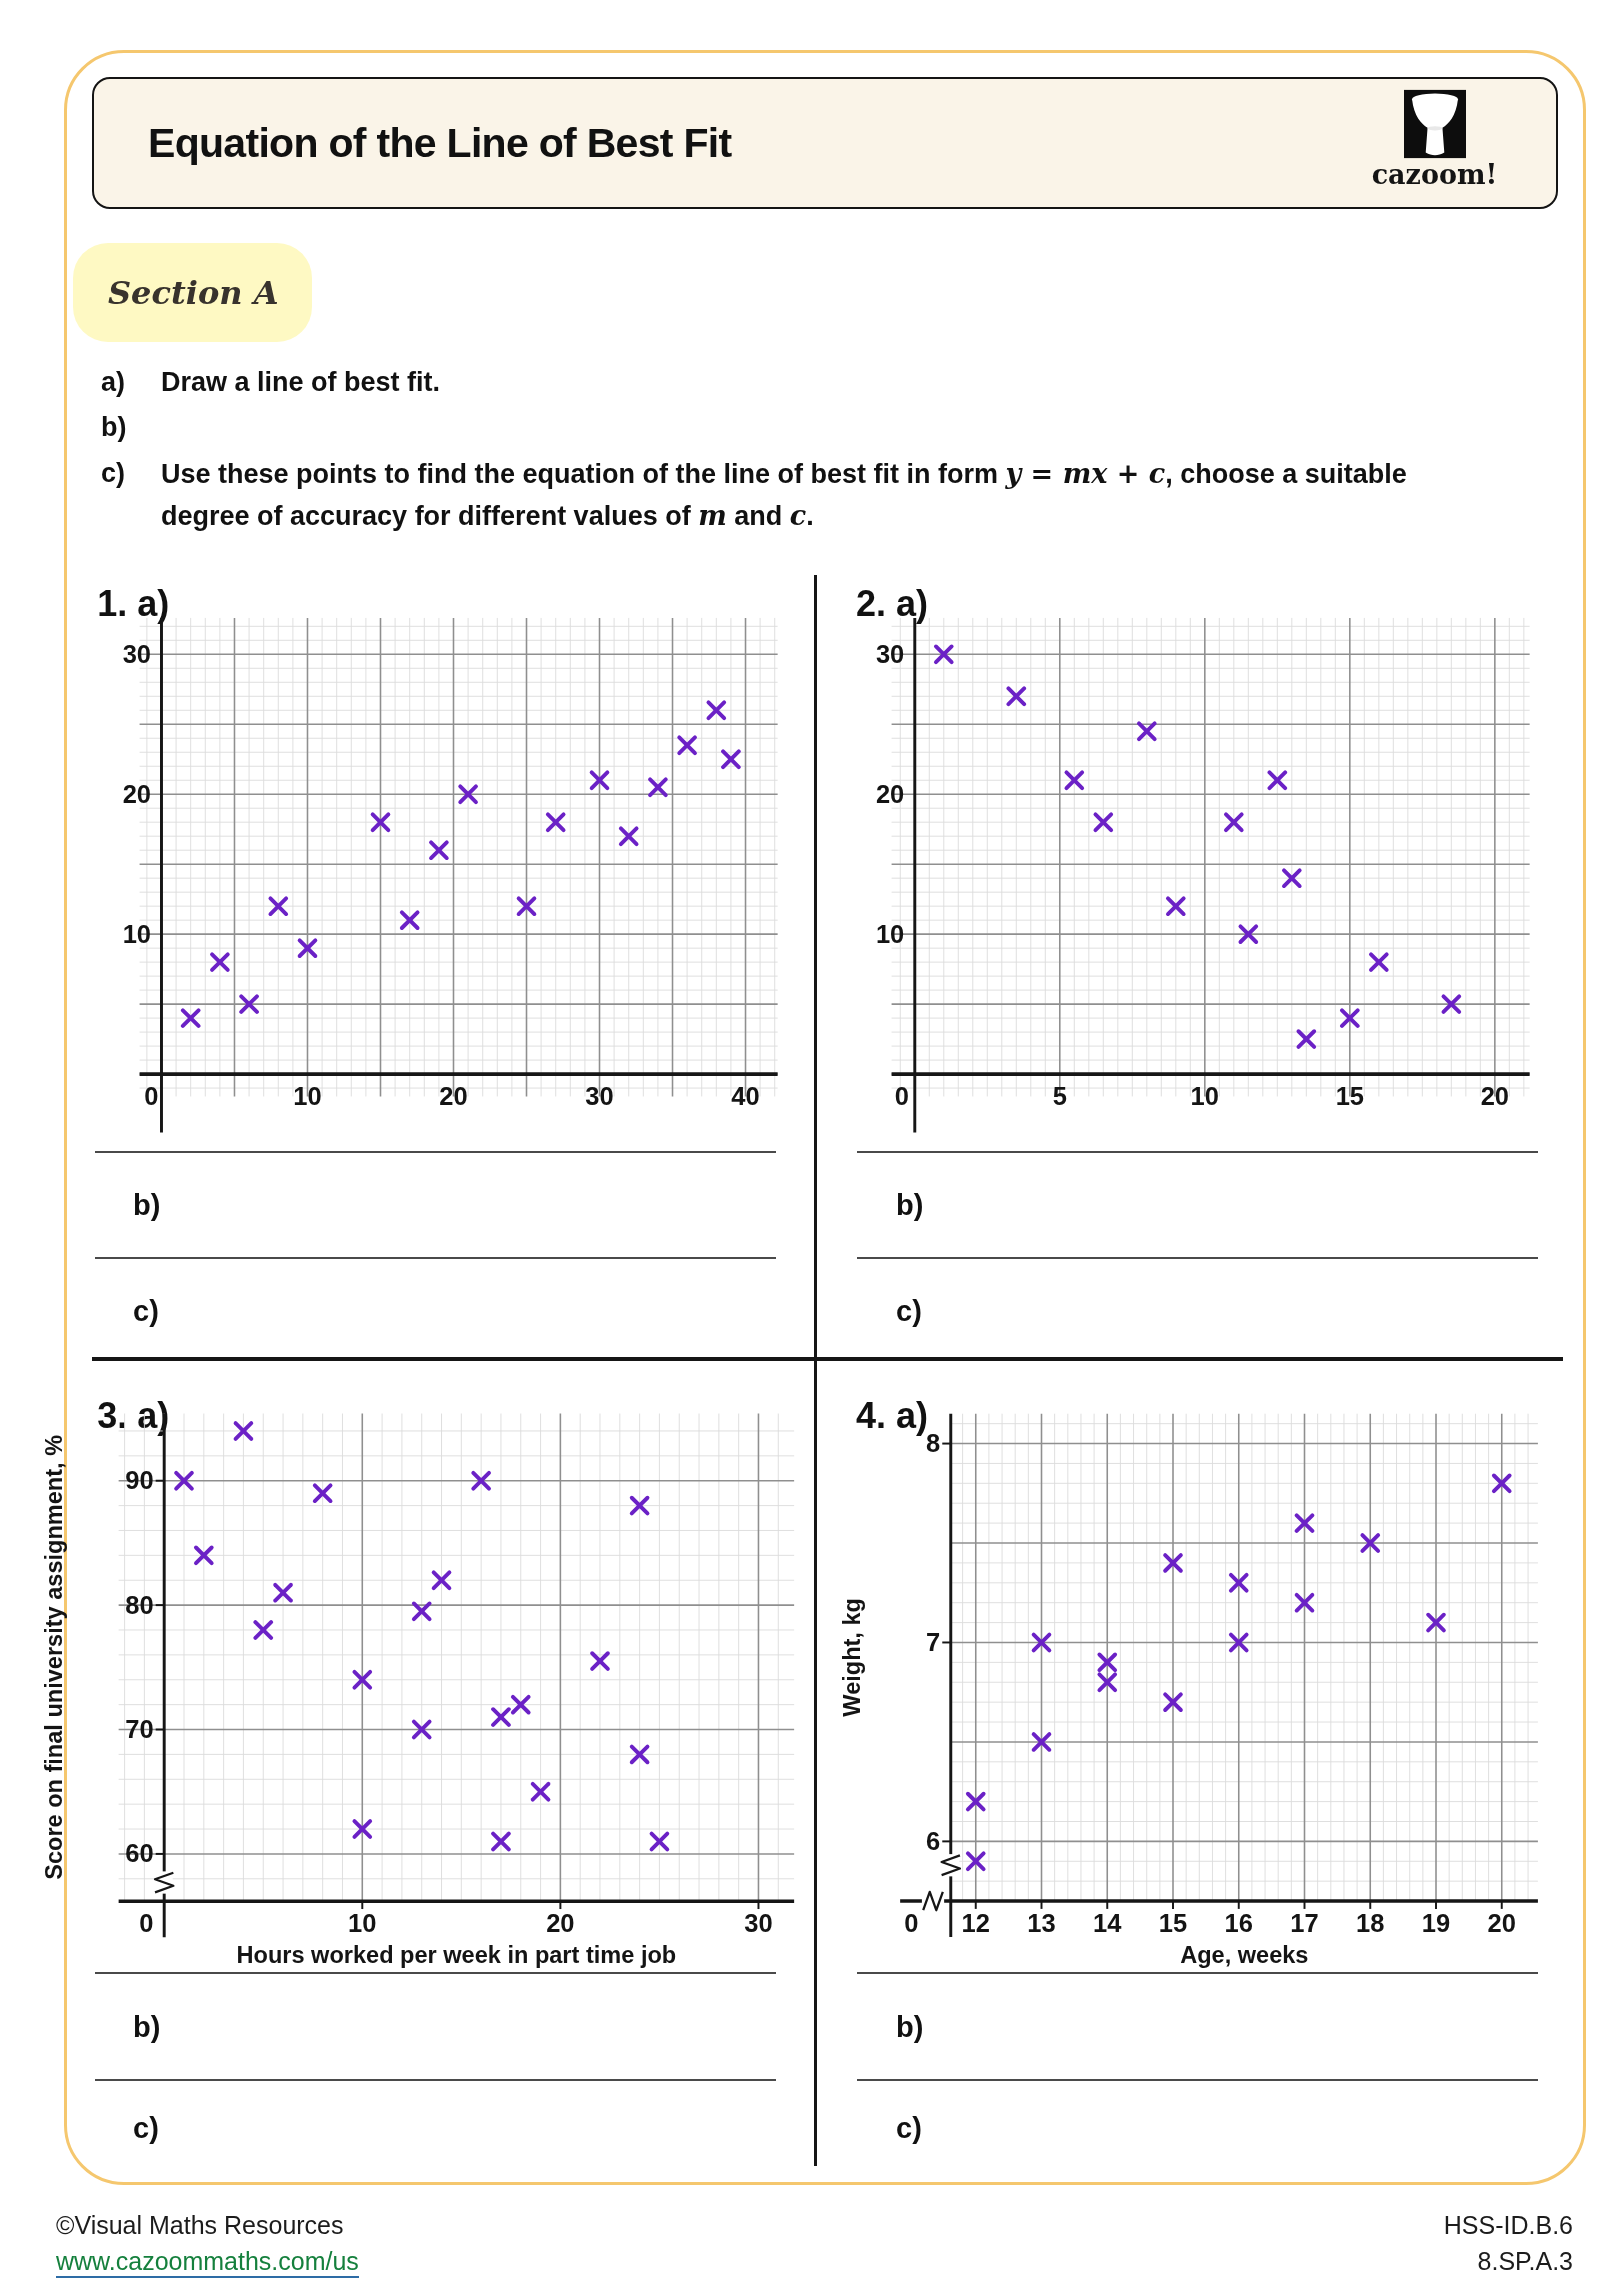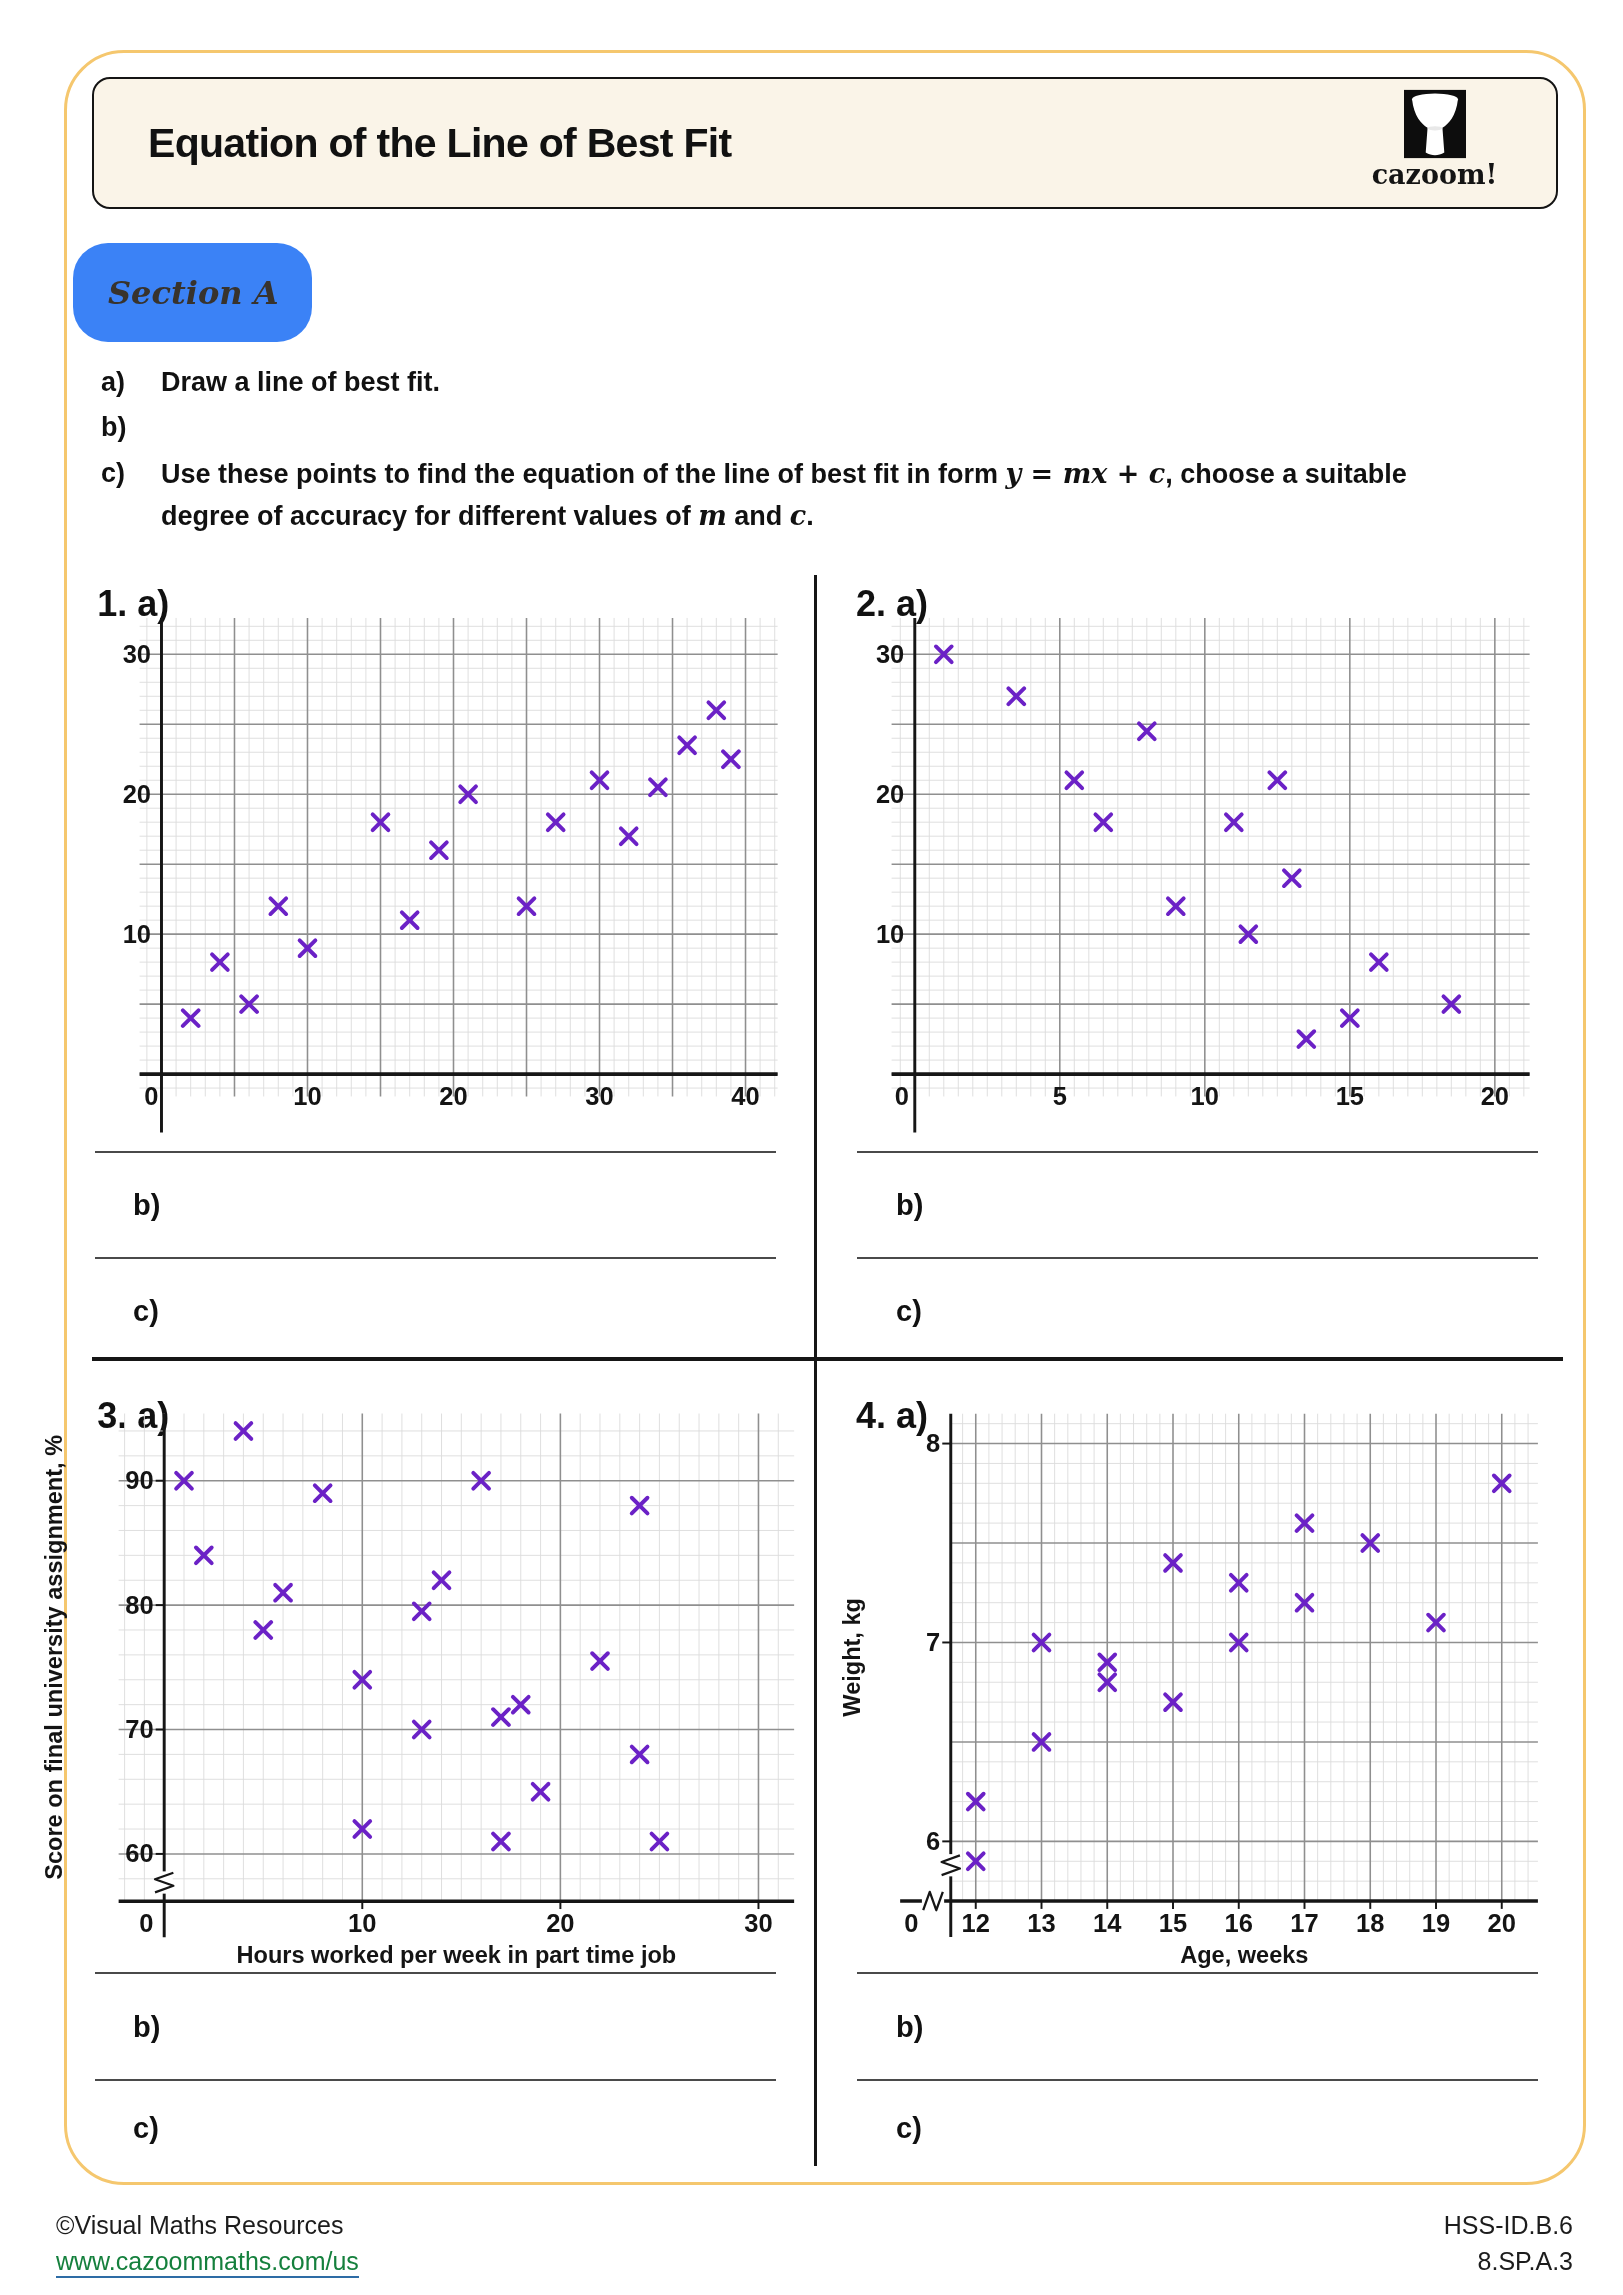--- a/index.html
+++ b/index.html
@@ -13,21 +13,21 @@
   
   .header{position:absolute;left:92px;top:77px;width:1466px;height:132px;
     background:#faf4e8;border:2.6px solid #141414;border-radius:18px;box-sizing:border-box;}
   .header h1{position:absolute;left:54px;top:50%;transform:translateY(-50%);
     font-size:41px;margin:0;letter-spacing:-0.7px;white-space:nowrap;}
   .logo{position:absolute;right:56px;top:9.2px;width:131px;text-align:center;}
   .logo .drum{width:62px;height:72px;margin:0 auto;display:block;}
   .logo .brand{font-family:"DejaVu Serif", serif;font-weight:bold;font-size:27px;line-height:30px;color:#141414;}
   
   .section-chip{position:absolute;left:73px;top:243px;width:239px;height:99px;
-    background:#3b82f6;border-radius:35px;}
+    background:#fef9c3;border-radius:35px;}
   .section-chip span{position:absolute;left:35px;top:50%;transform:translateY(-50%);
     font-family:"DejaVu Serif", serif;font-style:italic;font-weight:bold;font-size:32px;color:#38332d;}
   
   .instructions{position:absolute;left:101px;top:357px;width:1446px;
     font-size:27px;font-weight:bold;line-height:41px;}
   .instructions .intro{margin:0 0 5.2px 0;}
   .instructions .row{display:flex;margin-top:4.6px;}
   .row .ilabel{flex:none;width:60px;}
   .math{font-family:"DejaVu Serif", serif;font-style:italic;font-weight:bold;}
   

